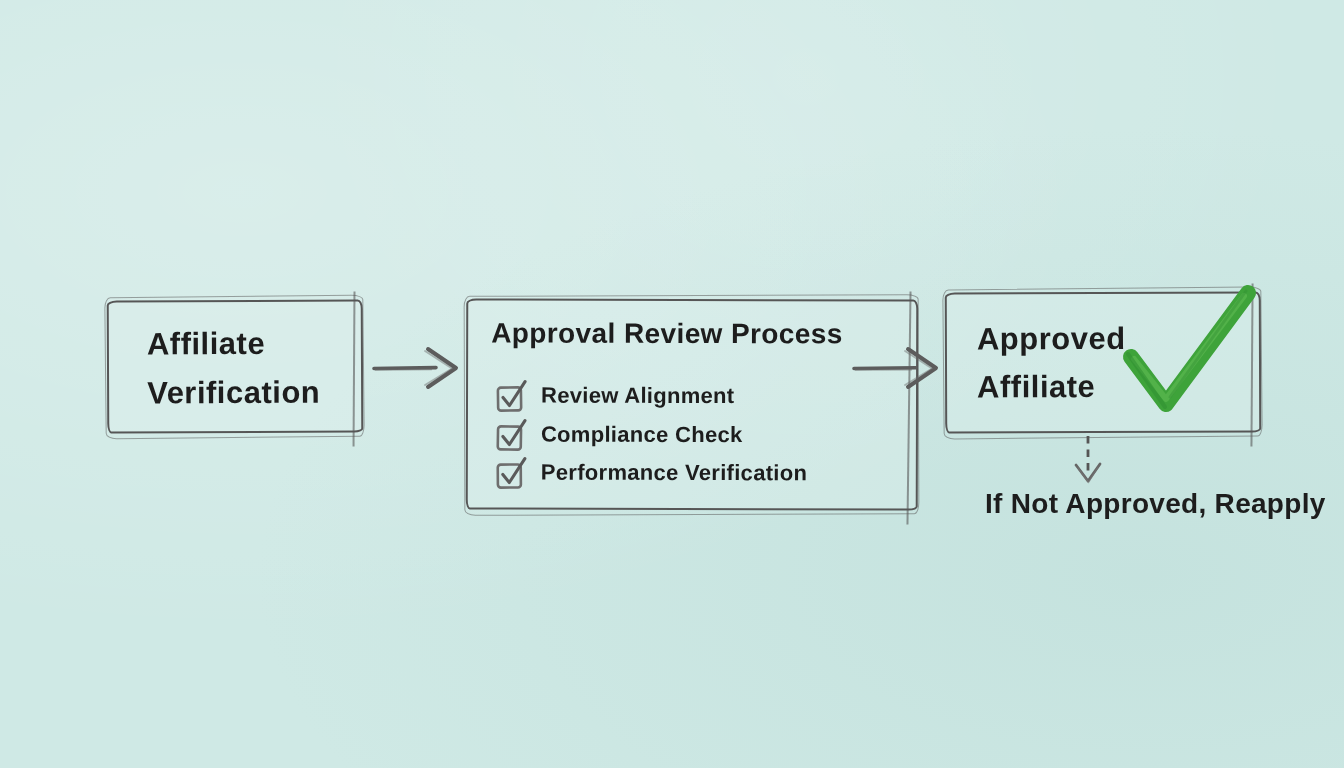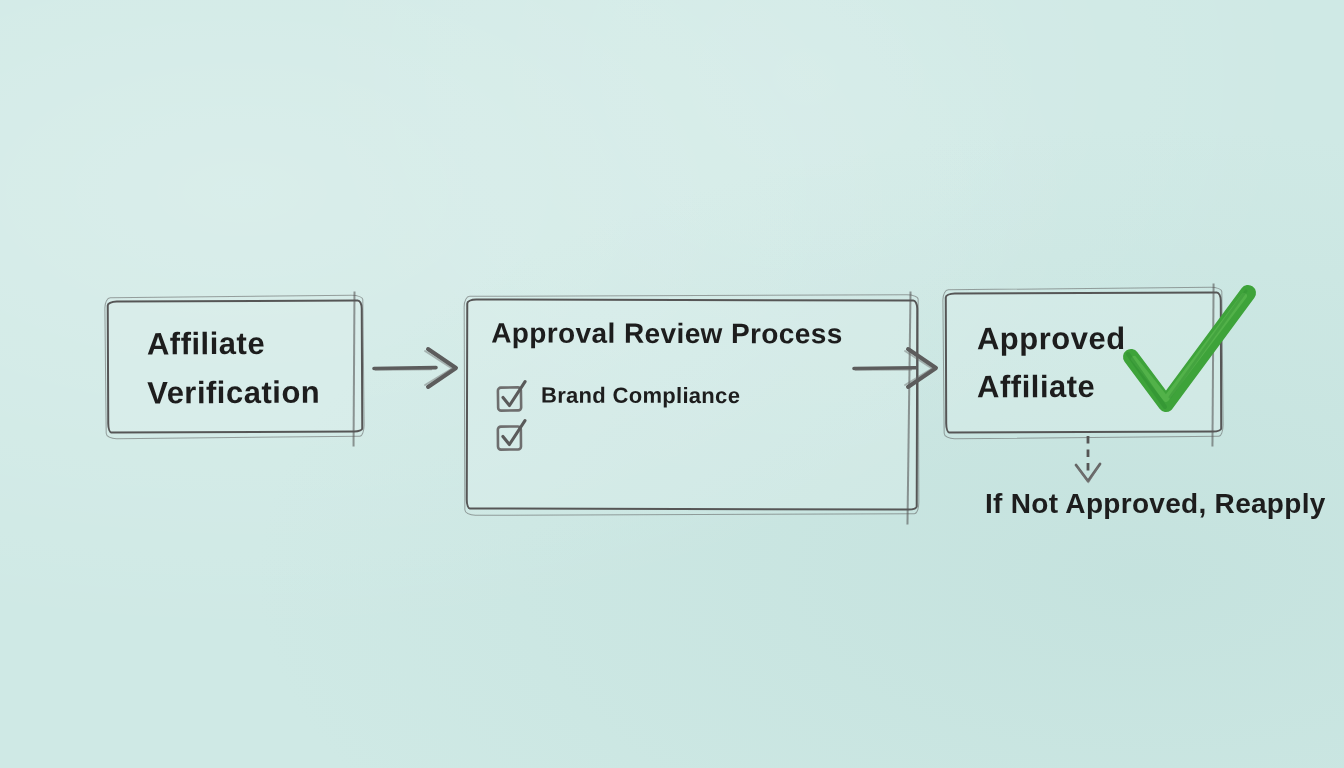--- a/index.html
+++ b/index.html
@@ -38,21 +38,21 @@
     position: absolute;
     top: -10px; bottom: -16px; right: 6px;
     width: 2px;
     background: rgba(86,86,86,0.6);
     transform: rotate(0.6deg);
     pointer-events: none;
   }
 
   .node-application { left: 107px; top: 300px; width: 256px; height: 133px; transform: rotate(-0.25deg); }
   .node-review      { left: 466px; top: 266px; width: 452px; height: 211px; transform: rotate(0.15deg); margin-top: 33px; }
-  .node-approved    { left: 945px; top: 292px; width: 277px; height: 141px; transform: rotate(-0.2deg); }
+  .node-approved    { left: 945px; top: 292px; width: 316px; height: 141px; transform: rotate(-0.2deg); }
 
   .two-line {
     padding: 17px 0 0 38px;
     font-size: 31px;
     font-weight: bold;
     line-height: 49px;
     letter-spacing: 0.5px;
   }
   .node-approved .two-line { padding: 21px 0 0 30px; line-height: 48px; }
 
@@ -127,29 +127,37 @@
 
   <div class="node node-review">
     <div class="review-title">Approval Review Process</div>
     <div class="checklist">
 
       <div class="check-row">
         <svg class="cb-icon" viewBox="0 0 34 34">
           <rect x="3" y="9" width="23" height="23" rx="3" fill="none" stroke="#6e6e6e" stroke-width="2.6" transform="rotate(-1 14 20)"></rect>
           <path d="M8 19 L14.5 27 L30 3" fill="none" stroke="#5a5a5a" stroke-width="3.1" stroke-linecap="round" stroke-linejoin="round"></path>
         </svg>
-        <span class="item-label">Brand Compliance</span>
+        <span class="item-label">Review Alignment</span>
       </div>
 
+      <div class="check-row">
+        <svg class="cb-icon" viewBox="0 0 34 34">
+          <rect x="3" y="9" width="23" height="23" rx="3" fill="none" stroke="#6e6e6e" stroke-width="2.6" transform="rotate(0.8 14 20)"></rect>
+          <path d="M8 19 L14.5 27 L30 3" fill="none" stroke="#5a5a5a" stroke-width="3.1" stroke-linecap="round" stroke-linejoin="round"></path>
+        </svg>
+        <span class="item-label">Compliance Check</span>
+      </div>
 
       <div class="check-row">
         <svg class="cb-icon" viewBox="0 0 34 34">
           <rect x="3" y="9" width="23" height="23" rx="3" fill="none" stroke="#6e6e6e" stroke-width="2.6" transform="rotate(-0.6 14 20)"></rect>
           <path d="M8 19 L14.5 27 L30 3" fill="none" stroke="#5a5a5a" stroke-width="3.1" stroke-linecap="round" stroke-linejoin="round"></path>
         </svg>
+        <span class="item-label">Performance Verification</span>
       </div>
 
     </div>
   </div>
 
   <svg class="arrow-svg arrow-2" width="92" height="46" viewBox="0 0 92 46">
     <path d="M2 23.5 L64 22.8" stroke="#5c5c5c" stroke-width="3.6" fill="none" stroke-linecap="round"></path>
     <path d="M3 25 L60 24.6" stroke="#6a6a6a" stroke-width="1.6" fill="none" opacity="0.5"></path>
     <path d="M56 4 L84 23 L56 42" stroke="#5c5c5c" stroke-width="4" fill="none" stroke-linecap="round" stroke-linejoin="round"></path>
     <path d="M53 6 L80 23.4 L53 40" stroke="#6a6a6a" stroke-width="1.8" fill="none" opacity="0.45" stroke-linecap="round" stroke-linejoin="round"></path>

